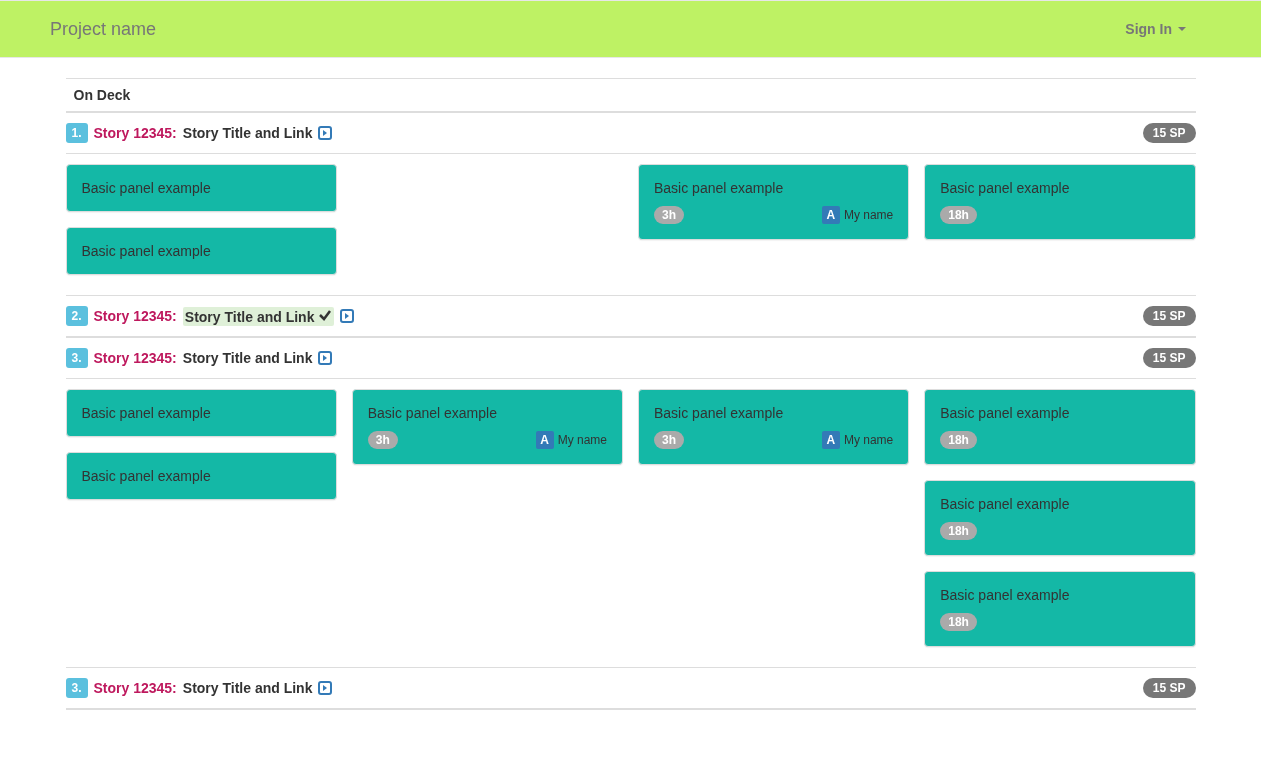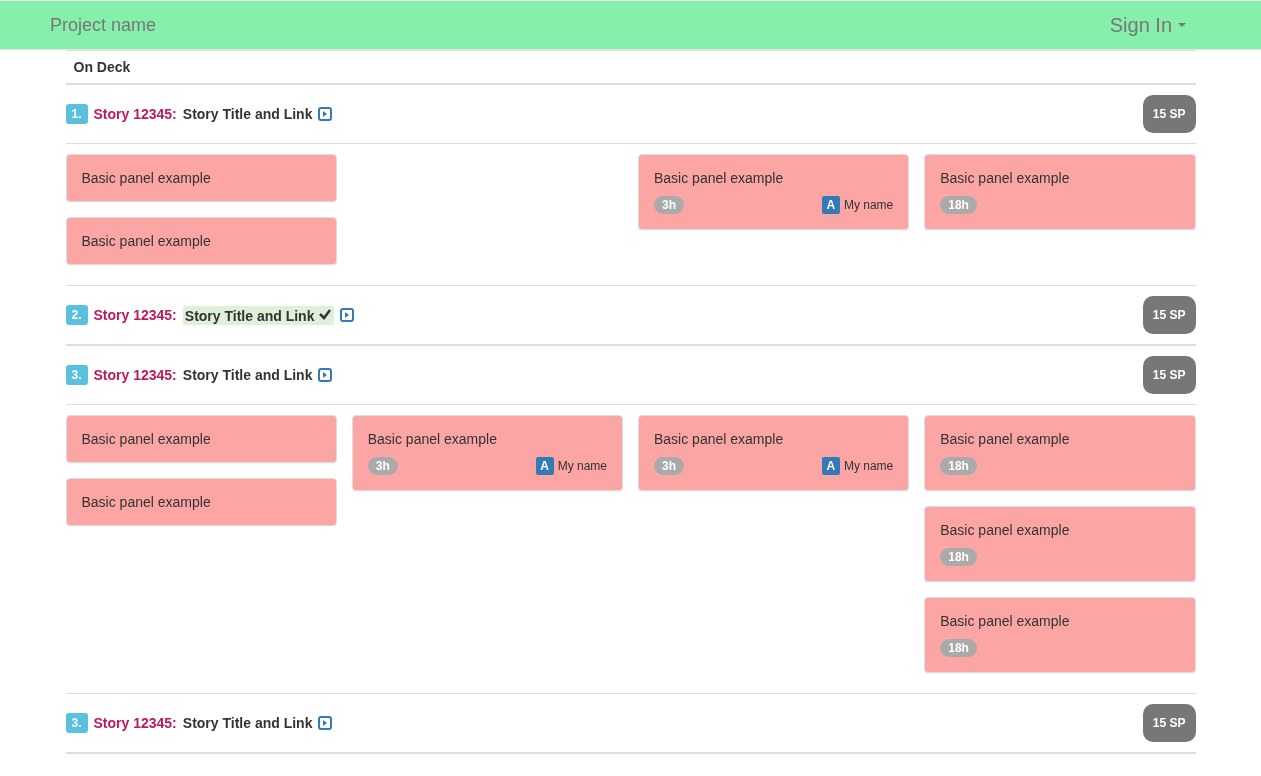--- a/index.html
+++ b/index.html
@@ -1,37 +1,37 @@
 <!DOCTYPE html>
 <html><head>
 <meta charset="utf-8">
 <style>
 * { box-sizing: border-box; margin: 0; padding: 0; }
 body { font-family: "Helvetica Neue", Helvetica, Arial, sans-serif; font-size: 14px; color: #333; background: #fff; }
-.navbar { background: #86efac; border-bottom: 1px solid #e7e7e7; border-top: 1px solid #e7e7e7; height: 50px; display: flex; align-items: center; padding: 0 15px; justify-content: space-between; }
+.navbar { background: #bef264; border-bottom: 1px solid #e7e7e7; border-top: 1px solid #e7e7e7; height: 58px; display: flex; align-items: center; padding: 0 15px; justify-content: space-between; }
 .navbar-brand { color: #777; font-size: 18px; padding-left: 35px; }
-.navbar-signin { color: #777; font-size: 20px; padding-right: 60px; display: flex; align-items: center; gap: 4px; cursor: pointer; }
+.navbar-signin { color: #777; font-size: 14px; padding-right: 60px; display: flex; align-items: center; gap: 4px; cursor: pointer; font-weight: bold; }
 .caret { display: inline-block; width: 0; height: 0; margin-left: 2px; vertical-align: middle; border-top: 4px solid; border-right: 4px solid transparent; border-left: 4px solid transparent; }
 .container { max-width: 1140px; margin: 0 auto; padding: 0 5px; }
-.board { }
+.board { margin-top: 20px; }
 .columns-header { display: flex; border-top: 1px solid #ddd; border-bottom: 2px solid #ddd; }
 .col-h { flex: 1; padding: 8px; font-weight: bold; color: #333; }
 .story-row { border-bottom: 1px solid #ddd; }
 .story-header { display: flex; align-items: center; padding: 10px 0; border-bottom: 1px solid #ddd; justify-content: space-between; }
 .story-header-left { display: flex; align-items: center; gap: 6px; }
 .num-badge { background: #5bc0de; color: #fff; font-size: 12px; font-weight: bold; padding: 3px 6px; border-radius: 3px; }
 .story-link { color: #be185d; font-weight: bold; text-decoration: none; }
 .story-title { color: #333; font-weight: bold; }
 .story-title.highlighted { background: #dff0d8; padding: 1px 2px; border-radius: 2px; }
-.sp-badge { background: #777; color: #fff; font-size: 12px; font-weight: bold; padding: 12px 10px; border-radius: 10px; }
+.sp-badge { background: #777; color: #fff; font-size: 12px; font-weight: bold; padding: 3px 10px; border-radius: 10px; }
 .time-badge { background: #aaa; color: #fff; font-size: 12px; font-weight: bold; padding: 2px 8px; border-radius: 10px; display: inline-block; }
 .avatar-badge { background: #337ab7; color: #fff; font-size: 12px; font-weight: bold; width: 18px; height: 18px; display: inline-flex; align-items: center; justify-content: center; border-radius: 2px; }
 .cards-row { display: flex; padding: 10px 0 20px 0; gap: 15px; }
 .col-c { flex: 1; display: flex; flex-direction: column; gap: 15px; min-width: 0; }
-.card { border: 1px solid #ddd; border-radius: 4px; padding: 15px; background: #fca5a5; box-shadow: 0 1px 1px rgba(0,0,0,0.05); }
+.card { border: 1px solid #ddd; border-radius: 4px; padding: 15px; background: #14b8a6; box-shadow: 0 1px 1px rgba(0,0,0,0.05); }
 .card-body { margin-bottom: 10px; }
 .card-body:last-child { margin-bottom: 0; }
 .card-footer { display: flex; justify-content: space-between; align-items: center; }
 .assignee { display: flex; align-items: center; gap: 4px; font-size: 12px; }
 .expand-icon { color: #337ab7; display: inline-flex; }
 .check-icon { color: #333; display: inline-flex; }
 svg { display: block; }
 </style>
 </head>
 <body>

